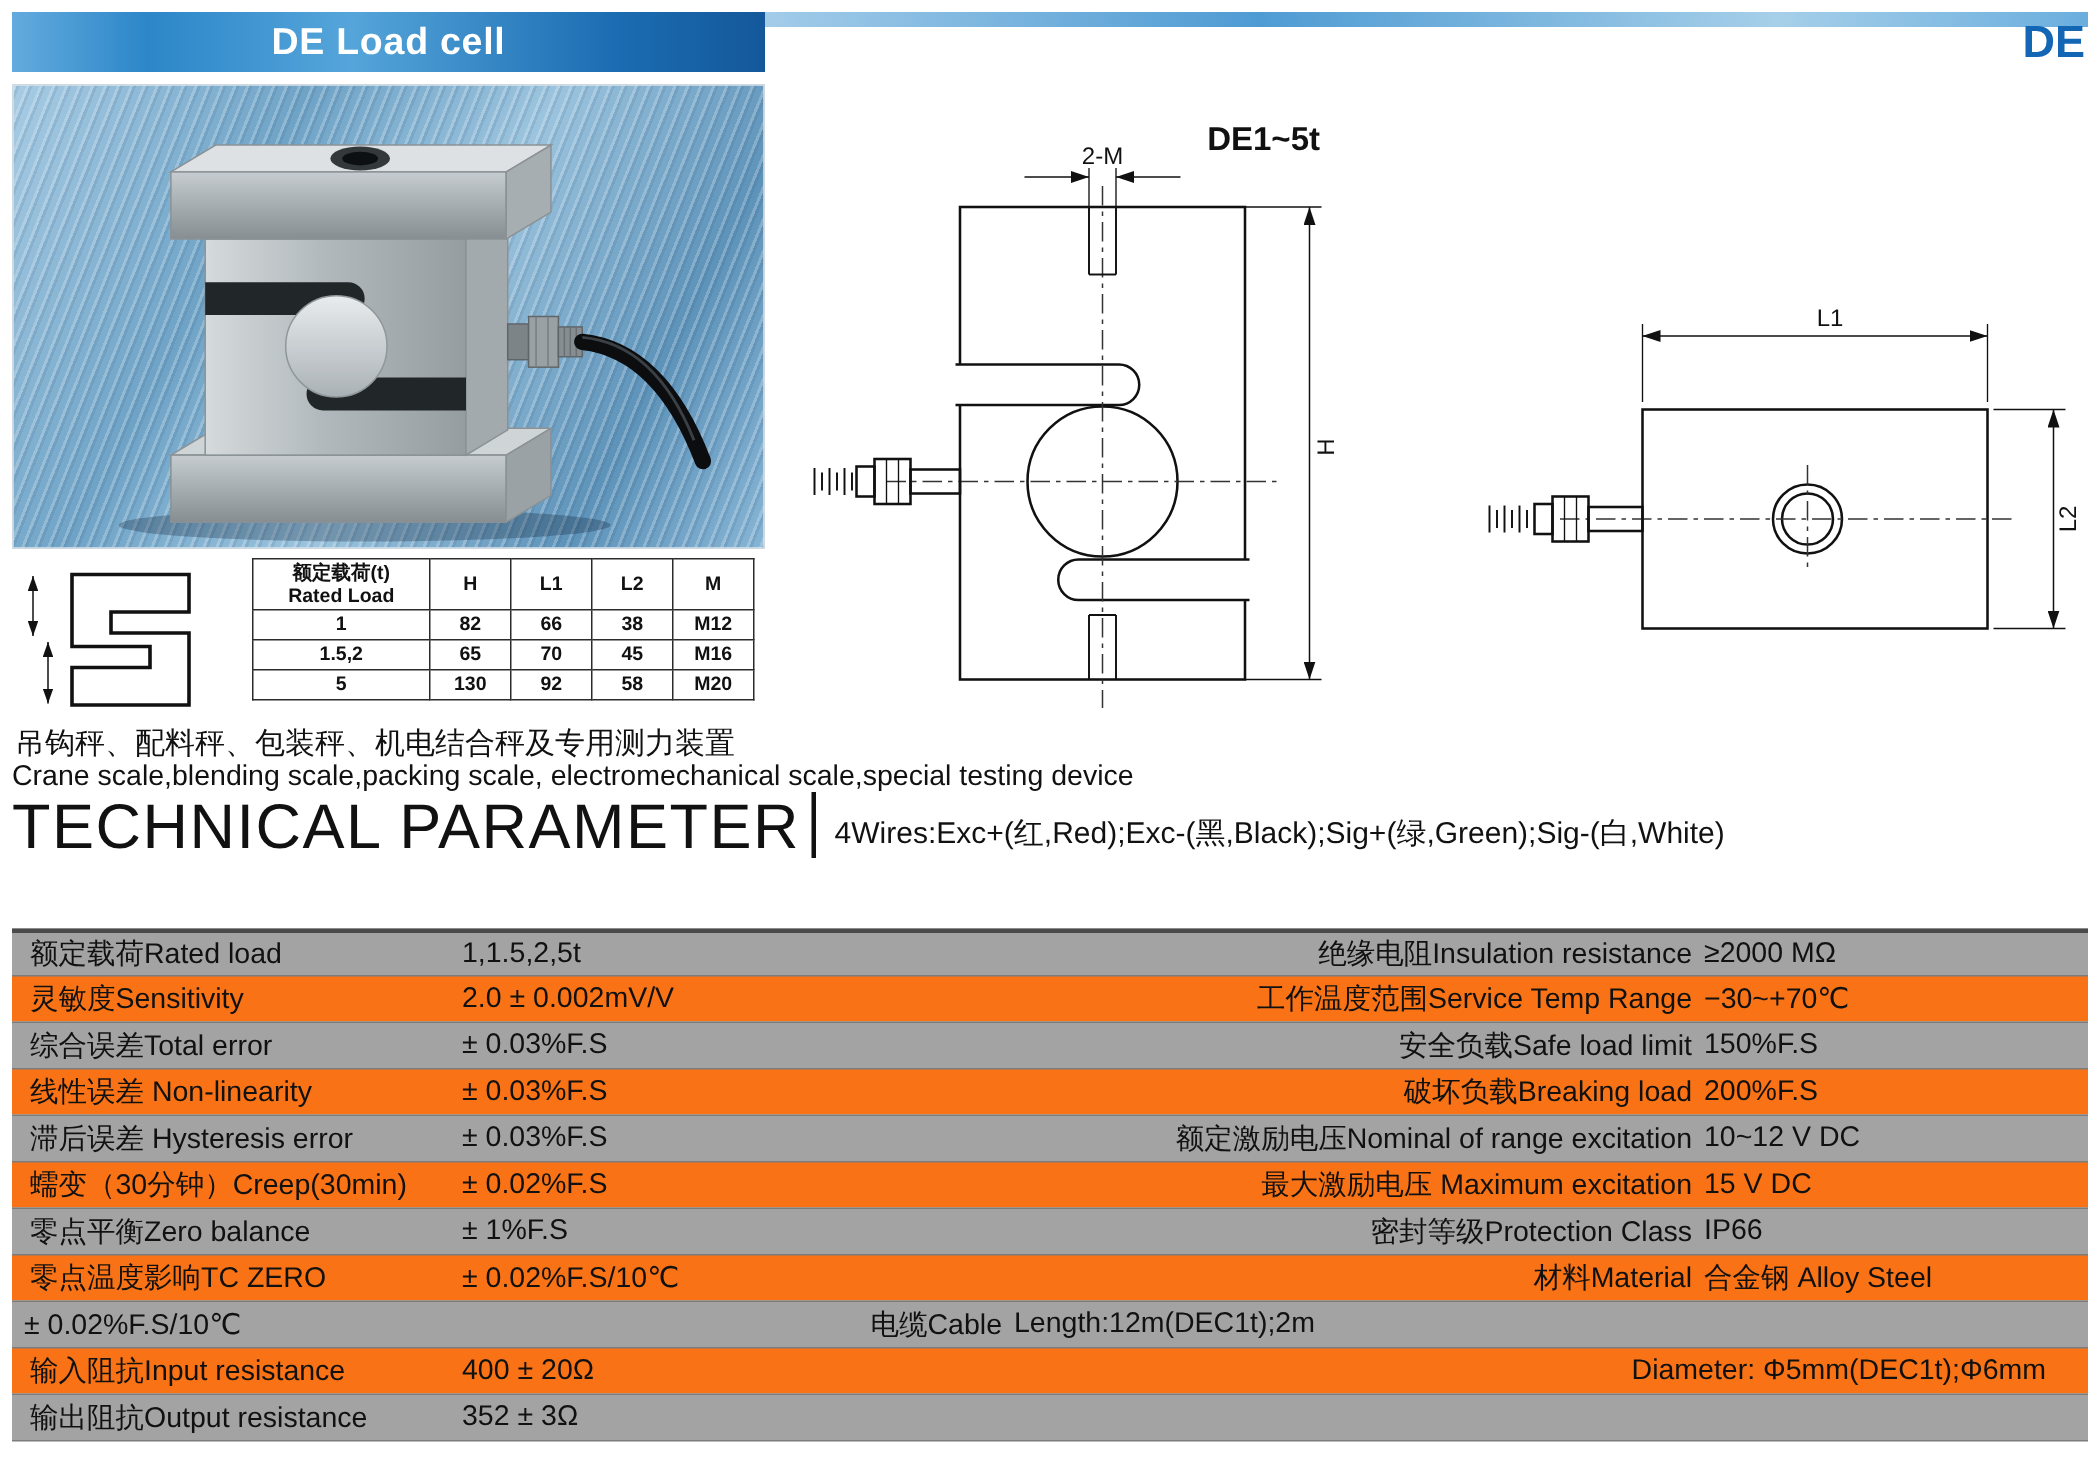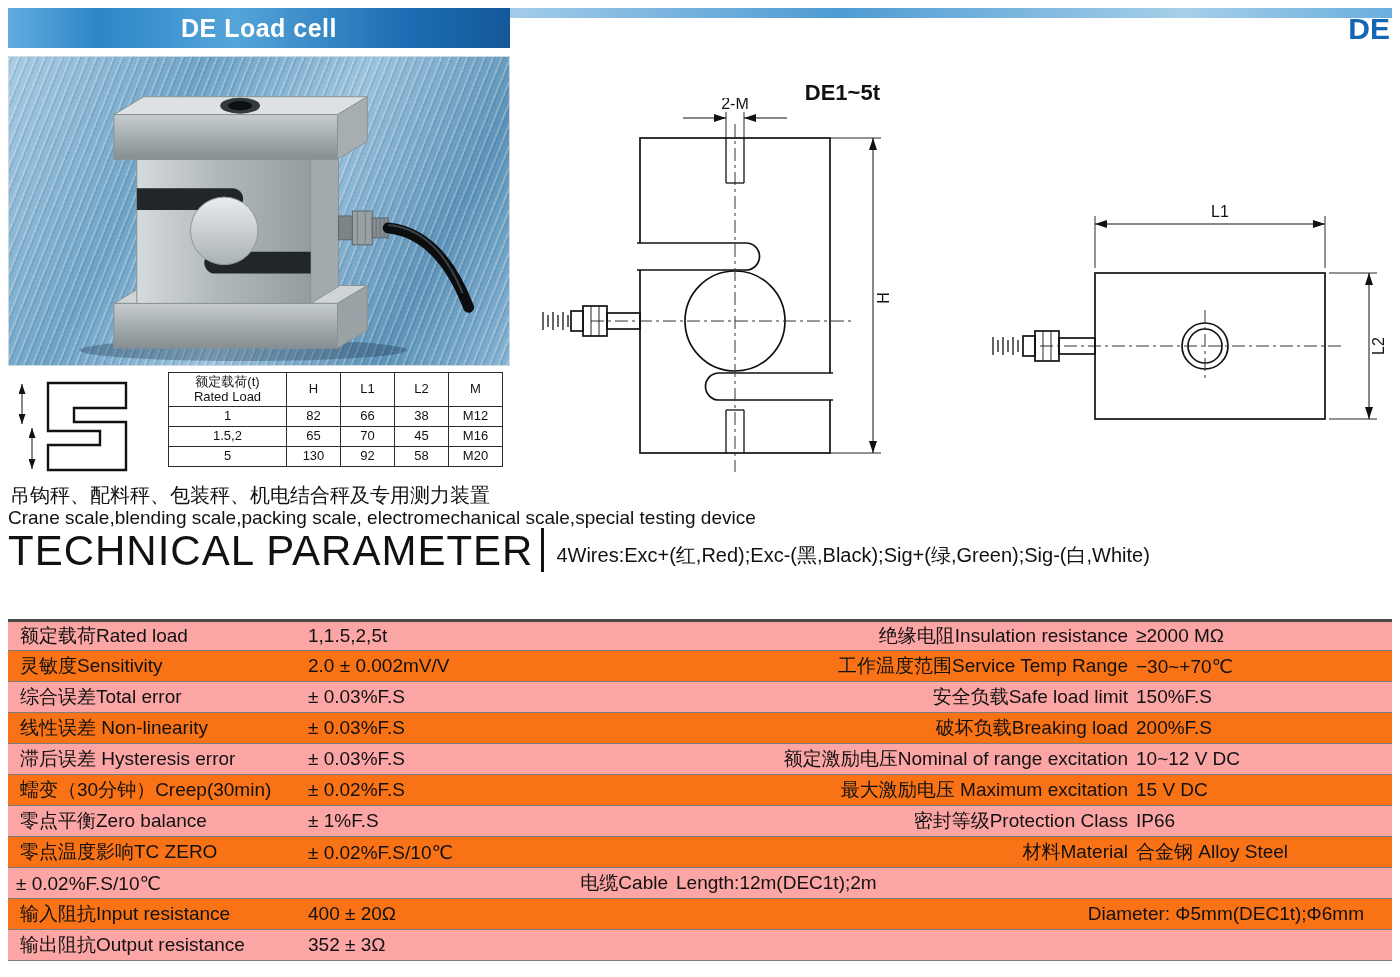--- a/index.html
+++ b/index.html
@@ -33,41 +33,41 @@
   svg text { font-family:"Liberation Sans","DejaVu Sans",sans-serif; font-size:16px; fill:#111; }
   .ol   { fill:none; stroke:#111; stroke-width:1.7; }
   .slot { fill:#fff;  stroke:#111; stroke-width:1.7; }
   .cl   { stroke:#333; stroke-width:1; stroke-dasharray:13 4 3 4; fill:none; }
   .dim  { stroke:#111; stroke-width:1; fill:none; }
   .ext  { stroke:#111; stroke-width:.9; }
   .thr  { stroke:#111; stroke-width:1.3; }
 
   
   .dim-table { position:absolute; left:168px; top:372px; border-collapse:collapse; font-size:13px; text-align:center; }
-  .dim-table th, .dim-table td { border:1px solid #2b2b2b; padding:1px 4px; line-height:1.15; font-weight:normal; }
+  .dim-table th, .dim-table td { border:1px solid #2b2b2b; padding:1px 4px; line-height:1.15; font-weight:bold; }
   .dim-table th.w1 { width:118px; }
   .dim-table th { width:54px; height:34px; }
   .dim-table td { height:20px; }
 
   
   .app-cn { position:absolute; left:10px; top:482px; font-size:20px; }
   .app-en { position:absolute; left:8px;  top:507px; font-size:19px; }
 
   
   .tech-head { position:absolute; left:8px; top:528px; display:flex; align-items:flex-end; }
   .tech-title { font-size:42px; letter-spacing:1px; line-height:1; }
   .tech-divider { width:3px; height:44px; background:#111; margin:0 12px 0 8px; }
   .wires-note { font-size:20px; margin-bottom:3px; }
 
   
   .param-table { position:absolute; left:8px; top:619px; width:1384px; border-bottom:1px solid #7c7c7c; }
   .prow { display:grid; grid-template-columns:292px 368px 460px 264px; height:31px; align-items:center;
     border-top:1px solid #7c7c7c; font-size:19px; }
   .prow:first-child { border-top:3px solid #4a4a4a; }
-  .prow.odd  { background:#fca5a5; }
+  .prow.odd  { background:#a3a3a3; }
   .prow.even { background:#f97316; }
   .c { overflow:hidden; white-space:nowrap; }
   .l-label { padding-left:12px; }
   .l-value { padding-left:8px; }
   .r-label { padding-left:16px;text-align:right; }
   .r-value { padding-left:8px; }
   .span-cell { grid-column:3/5; text-align:right; padding-right:28px; }
 </style>
 </head>
 <body>

